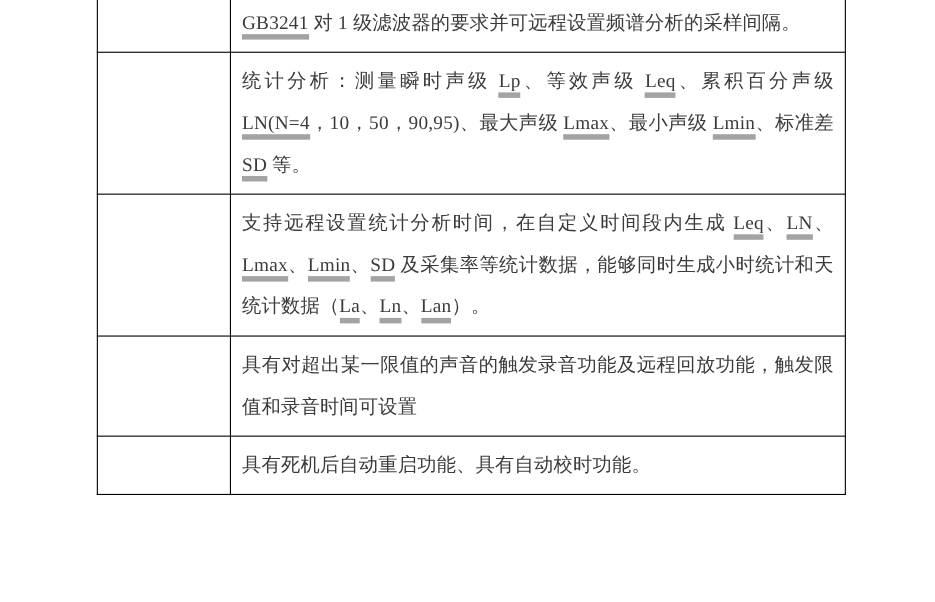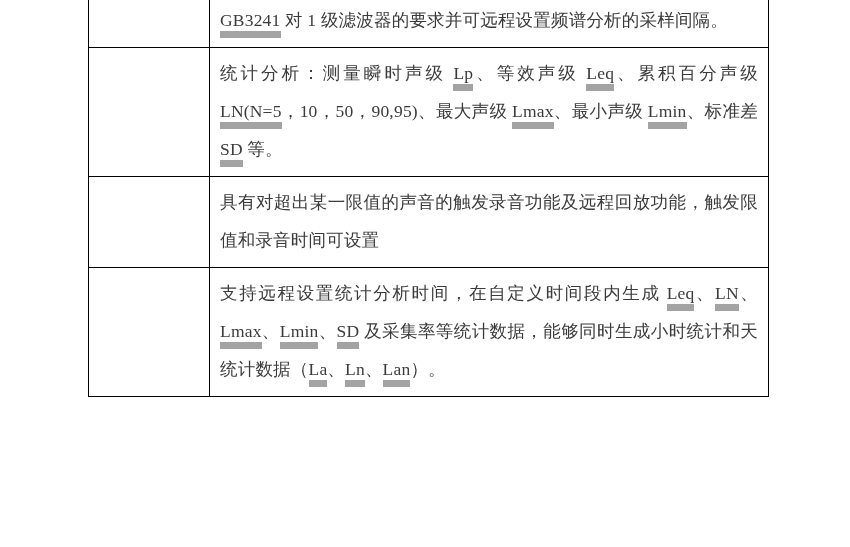--- a/index.html
+++ b/index.html
@@ -45,21 +45,21 @@
     font-size: 17.5px;
     line-height: 38px;
     color: #3b3b3b;
     letter-spacing: 0.2px;
     text-align: justify;
     text-justify: inter-ideograph;
     font-family: "Liberation Serif", serif;
   }
   
   .ul {
-    border-bottom: 7px solid #a3a3a3;
+    border-bottom: 5px solid #a3a3a3;
     padding-bottom: 1px;
   }
   .lat {
     font-family: "Liberation Serif", serif;
   }
   .row-first .cell-text { padding-top: 2px; }
 </style>
 </head>
 <body>
 
@@ -72,34 +72,42 @@
         </td>
         <td class="col-content">
           <div class="cell-text"><span class="ul lat">GB3241</span> 对 1 级滤波器的要求并可远程设置频谱分析的采样间隔。</div>
         </td>
       </tr>
       <tr>
         <td class="col-label">
           <div class="cell-text"></div>
         </td>
         <td class="col-content">
-          <div class="cell-text">统计分析：测量瞬时声级 <span class="ul lat">Lp</span>、等效声级 <span class="ul lat">Leq</span>、累积百分声级 <span class="ul lat">LN(N=5</span>，10，50，90,95)、最大声级 <span class="ul lat">Lmax</span>、最小声级 <span class="ul lat">Lmin</span>、标准差 <span class="ul lat">SD</span> 等。</div>
+          <div class="cell-text">统计分析：测量瞬时声级 <span class="ul lat">Lp</span>、等效声级 <span class="ul lat">Leq</span>、累积百分声级 <span class="ul lat">LN(N=4</span>，10，50，90,95)、最大声级 <span class="ul lat">Lmax</span>、最小声级 <span class="ul lat">Lmin</span>、标准差 <span class="ul lat">SD</span> 等。</div>
+        </td>
+      </tr>
+      <tr>
+        <td class="col-label">
+          <div class="cell-text"></div>
+        </td>
+        <td class="col-content">
+          <div class="cell-text">支持远程设置统计分析时间，在自定义时间段内生成 <span class="ul lat">Leq</span>、<span class="ul lat">LN</span>、<span class="ul lat">Lmax</span>、<span class="ul lat">Lmin</span>、<span class="ul lat">SD</span> 及采集率等统计数据，能够同时生成小时统计和天统计数据（<span class="ul lat">La</span>、<span class="ul lat">Ln</span>、<span class="ul lat">Lan</span>）。</div>
         </td>
       </tr>
       <tr>
         <td class="col-label">
           <div class="cell-text"></div>
         </td>
         <td class="col-content">
           <div class="cell-text">具有对超出某一限值的声音的触发录音功能及远程回放功能，触发限值和录音时间可设置</div>
         </td>
       </tr>
       <tr>
         <td class="col-label">
           <div class="cell-text"></div>
         </td>
         <td class="col-content">
-          <div class="cell-text">支持远程设置统计分析时间，在自定义时间段内生成 <span class="ul lat">Leq</span>、<span class="ul lat">LN</span>、<span class="ul lat">Lmax</span>、<span class="ul lat">Lmin</span>、<span class="ul lat">SD</span> 及采集率等统计数据，能够同时生成小时统计和天统计数据（<span class="ul lat">La</span>、<span class="ul lat">Ln</span>、<span class="ul lat">Lan</span>）。</div>
+          <div class="cell-text">具有死机后自动重启功能、具有自动校时功能。</div>
         </td>
       </tr>
     </tbody>
   </table>
 </div>
 
 </body></html>

